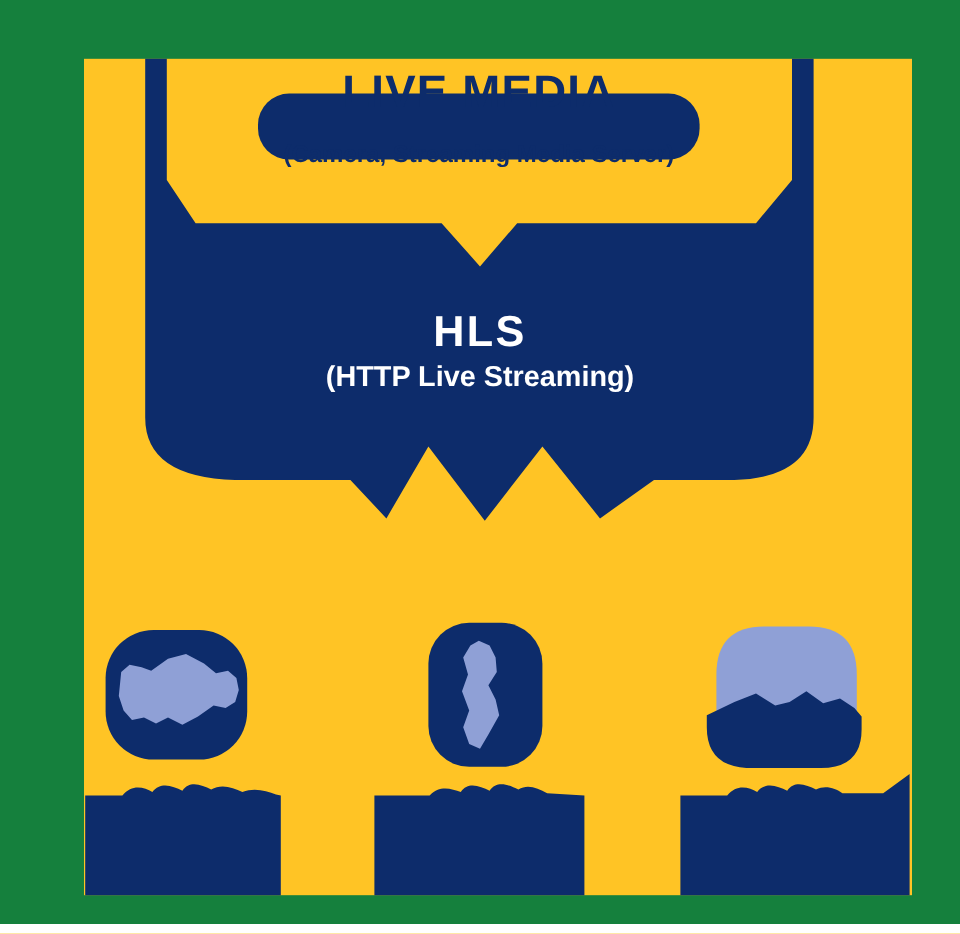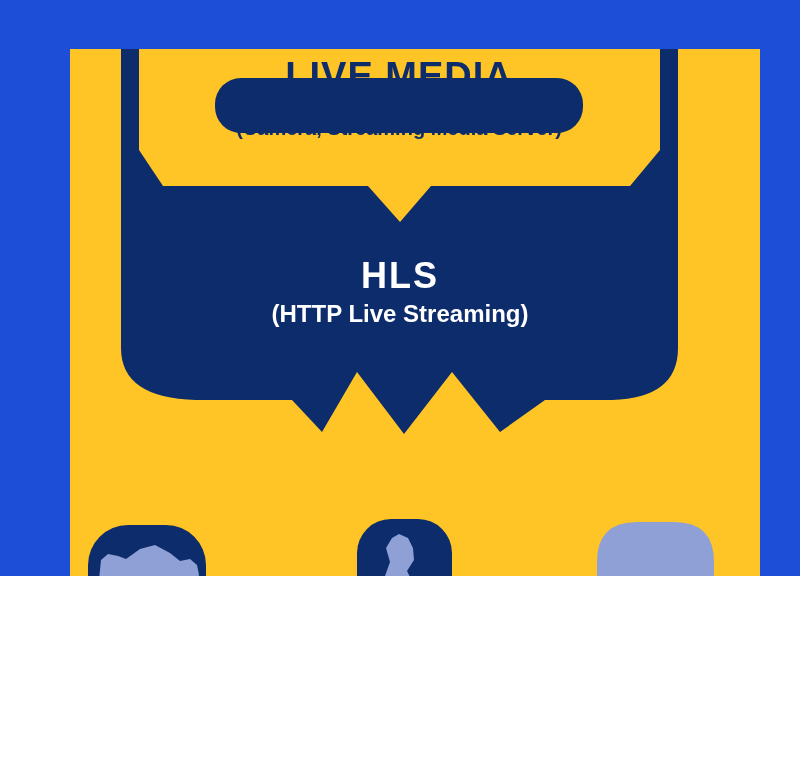--- a/index.html
+++ b/index.html
@@ -1,16 +1,16 @@
 <!DOCTYPE html>
 <html><head>
 <meta charset="utf-8">
 <style>
   html,body{margin:0;padding:0;background:#ffffff;}
-  #stage{position:relative;width:800px;height:576px;background:#1d4ed8;overflow:hidden;}
+  #stage{position:relative;width:800px;height:770px;background:#15803d;overflow:hidden;}
   svg{display:block;}
   text{font-family:"Liberation Sans","DejaVu Sans",sans-serif;text-anchor:middle;}
   .t-banner1{font-size:38px;font-weight:800;letter-spacing:1px;}
   .t-banner2{font-size:20px;font-weight:700;}
   .t-hls{font-size:36px;font-weight:800;letter-spacing:2px;}
   .t-hls-sub{font-size:24px;font-weight:700;}
 </style>
 </head>
 <body>
 

